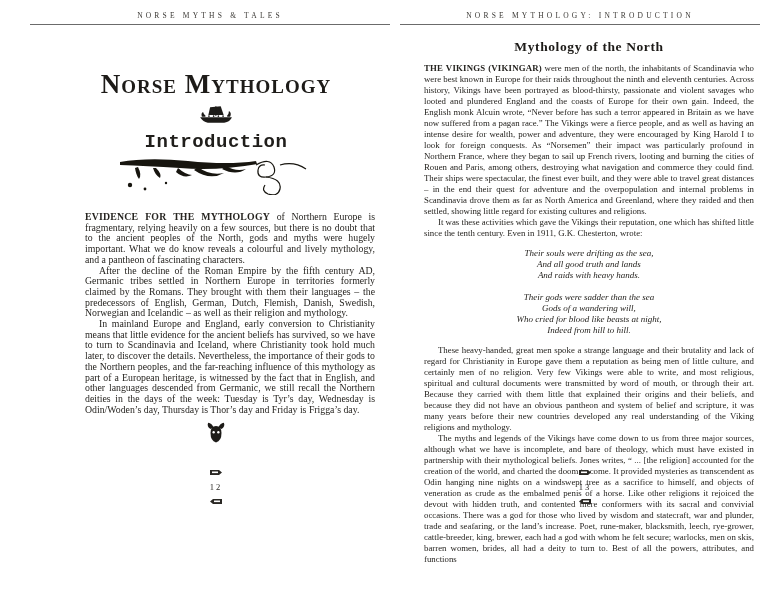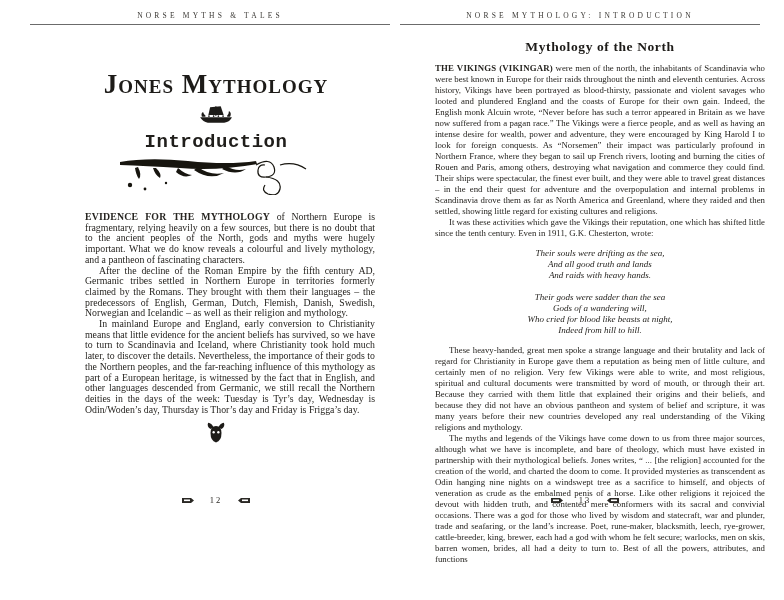--- a/index.html
+++ b/index.html
@@ -13,21 +13,21 @@
   .page.right{left:400px;width:360px;}
 
   .running-head{
     padding-top:11px;text-align:center;
     font-size:7.5px;letter-spacing:3.2px;color:#3a3834;
     font-family:"Liberation Serif",serif;font-weight:400;
   }
   .head-rule{border:none;border-top:1px solid #6b6b6b;margin:4px 0 0 0;}
 
   .textcol-left{margin-left:27px;width:318px;}
-  .textcol-right{margin-left:35px;width:330px;}
+  .textcol-right{margin-left:24px;width:330px;}
 
   
   .title-block{text-align:center;}
   .book-title{
     margin:44px 0 0 0;font-size:27px;font-weight:700;letter-spacing:1px;
     font-variant:small-caps;color:#1d1b18;
   }
   .ship{display:block;margin:5px auto 0 auto;}
   .chapter-title{
     margin:6px 0 0 0;font-size:19px;font-weight:700;letter-spacing:.5px;color:#201e1b;font-family:Liberation Mono, monospace;
@@ -47,41 +47,41 @@
   }
 
   .poem{margin:9px 0 9px 0;text-align:center;font-style:italic;font-size:9px;line-height:11px;}
   .stanza{margin:0 0 11px 0;}
   .stanza:last-child{margin-bottom:0;}
 
   .helmet{display:block;margin:7px auto 0 auto;}
 
   .page-footer{
     position:absolute;bottom:20px;width:100%;
-    display:flex;align-items:center;justify-content:center;gap:16px;
+    display:flex;align-items:center;justify-content:center;gap:6px;flex-direction:column;
   }
   .page.left .page-footer{width:318px;left:27px;}
   .page.right .page-footer{width:330px;left:20px;}
   .folio{font-size:8.5px;letter-spacing:2px;color:#2a2824;}
   .orn{display:block;}
 </style>
 </head>
 <body>
 
 <div id="spread" style="color: rgb(38, 36, 32);">
 
   <section class="page left">
     <header>
       <div class="running-head">NORSE MYTHS &amp; TALES</div>
       <hr class="head-rule">
     </header>
 
     <div class="textcol-left">
       <div class="title-block">
-        <h1 class="book-title">Jones Mythology</h1>
+        <h1 class="book-title">Norse Mythology</h1>
 
         <svg class="ship" width="36" height="20" viewBox="0 0 60 34" aria-hidden="true">
           <g fill="#1d1b18">
             <path d="M20 4 L38 2 L43 17 L17 17 Z"></path>
             <rect x="29" y="2" width="1.6" height="17"></rect>
             <path d="M6 20 Q4 14 8 12 Q9 16 12 18 L12 20 Z"></path>
             <path d="M54 20 Q57 13 52 10 Q52 15 49 18 L49 20 Z"></path>
             <path d="M3 21 L57 21 Q54 29 44 30 L16 30 Q8 29 3 21 Z"></path>
             <circle cx="18" cy="19" r="1.4"></circle>
             <circle cx="26" cy="19" r="1.4"></circle>

